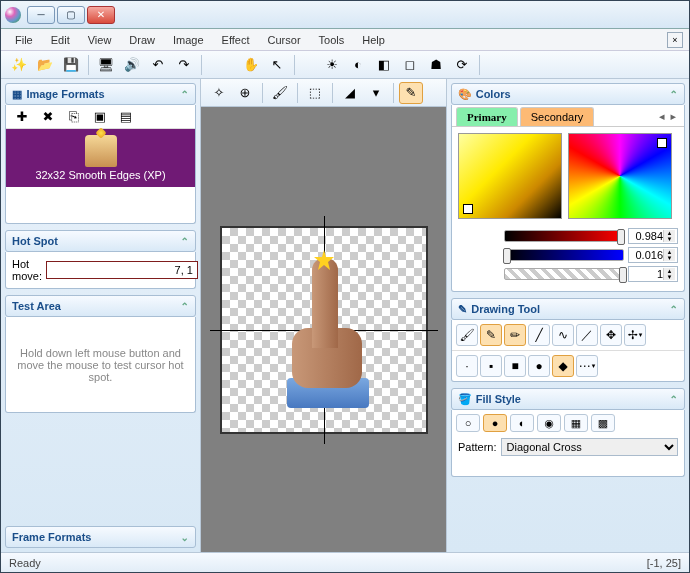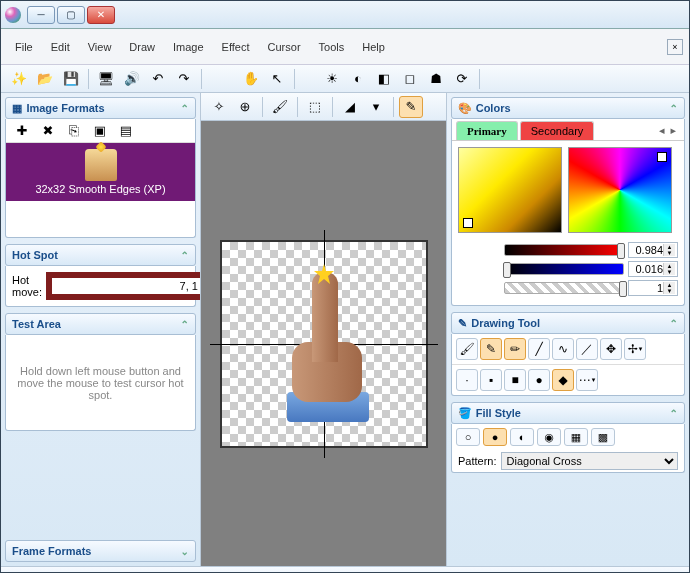--- a/index.html
+++ b/index.html
@@ -7,21 +7,21 @@
 
 
 .titlebar { height: 28px; background: linear-gradient(#eef5fb,#d7e7f5); border-bottom: 1px solid #8aa; display: flex; align-items: center; padding: 0 4px; }
 .titlebar .app-icon { width: 16px; height: 16px; margin-right: 6px; border-radius: 50%; background: radial-gradient(circle at 30% 30%, #fff,#d6b 30%,#69c 60%,#393); }
 .titlebar .title { flex: 1; color: #222; }
 .winbtns { display: flex; gap: 2px; }
 .winbtn { width: 28px; height: 18px; border: 1px solid #7a98b8; border-radius: 3px; background: linear-gradient(#f6fbff,#cfe3f4); display: flex; align-items: center; justify-content: center; font-size: 10px; color: #234; }
 .winbtn.close { background: linear-gradient(#f5a9a0,#d94b3c); color: #fff; border-color: #a33; }
 
 
-.menubar { height: 36px; background: #f3f5f8; border-bottom: 1px solid #ccd; display: flex; align-items: center; padding: 0 6px; gap: 2px; }
+.menubar { height: 22px; background: #f3f5f8; border-bottom: 1px solid #ccd; display: flex; align-items: center; padding: 0 6px; gap: 2px; }
 .menubar .menuitm { padding: 2px 8px; color: #333; border-radius: 2px; }
 .menubar .x { margin-left: auto; width: 16px; height: 16px; border: 1px solid #9ab; display: flex; align-items: center; justify-content: center; font-size: 9px; }
 
 
 .toolbar { height: 28px; background: linear-gradient(#f8fbfe,#e3eef8); border-bottom: 1px solid #b8c8d8; display: flex; align-items: center; padding: 0 6px; gap: 2px; }
 .tbtn { width: 24px; height: 22px; border: 1px solid transparent; border-radius: 3px; display: flex; align-items: center; justify-content: center; font-size: 13px; }
 .tsep { width: 1px; height: 20px; background: #b8c8d8; margin: 0 3px; }
 
 
 .main { display: flex; height: 473px; }
@@ -37,21 +37,21 @@
 
 .fmt-toolbar { height: 24px; display: flex; align-items: center; padding: 0 4px; gap: 2px; border-bottom: 1px solid #ddd; }
 .fmt-item { text-align: center; padding: 6px 0; }
 .fmt-item.sel { background: #701a75; color: #fff; }
 .fmt-icon { width: 32px; height: 32px; margin: 0 auto 2px; background: linear-gradient(#f5d898,#c89050); border-radius: 4px 4px 2px 2px; position: relative; }
 .fmt-icon::before { content:''; position:absolute; top:-6px; left:12px; width:8px; height:8px; background: radial-gradient(#ffe04a,#e8a020); border-radius: 2px; transform: rotate(45deg); }
 .blank { height: 36px; }
 
 
 .hsrow { display: flex; align-items: center; padding: 6px; gap: 4px; }
-.hsrow input { flex: 1; border: 6px solid #7f1d1d; padding: 2px 4px; text-align: right; }
+.hsrow input { flex: 1; border: 1px solid #7f1d1d; padding: 2px 4px; text-align: right; }
 
 
 .testarea { height: 96px; padding: 10px; text-align: center; color: #888; display: flex; align-items: center; }
 
 
 .ctoolbar { height: 28px; background: linear-gradient(#f8fbfe,#e3eef8); border-bottom: 1px solid #b8c8d8; display: flex; align-items: center; padding: 0 6px; gap: 2px; }
 .canvas-wrap { flex: 1; display: flex; align-items: center; justify-content: center; }
 .canvas { width: 208px; height: 208px; border: 2px solid #333; position: relative;
   background-image:
     linear-gradient(45deg,#ccc 25%,transparent 25%),
@@ -67,21 +67,21 @@
 .palm { position:absolute; left:20px; top:70px; width:70px; height:60px; background: linear-gradient(90deg,#c89878,#a06848); border-radius: 16px; }
 .cuff { position:absolute; left:15px; top:120px; width:82px; height:30px; background: linear-gradient(#7aa8e0,#4878c0); border-radius: 4px; }
 .star { position:absolute; left:42px; top:-8px; width:20px; height:20px; }
 .star svg polygon { fill: #ffd020; }
 .cross { position:absolute; background:#000; }
 .crossH { top:50%; left:-12px; right:-12px; height:1px; }
 .crossV { left:50%; top:-12px; bottom:-12px; width:1px; }
 
 
 .colortabs { display: flex; border-bottom: 1px solid #ccc; padding: 2px 4px 0; align-items: center; }
-.ctab { padding: 3px 10px; border: 1px solid #ccc; border-bottom: none; background: #ef4444; margin-right: 2px; border-radius: 3px 3px 0 0; }
+.ctab { padding: 3px 10px; border: 1px solid #ccc; border-bottom: none; background: #fdba74; margin-right: 2px; border-radius: 3px 3px 0 0; }
 .ctab.active { background: #86efac; font-weight: bold; font-family: Liberation Serif, serif; }
 .ctab-nav { margin-left: auto; display: flex; gap: 6px; padding-right: 4px; color: #666; }
 .swatches { display: flex; gap: 6px; padding: 6px; }
 .swatch { width: 104px; height: 86px; border: 1px solid #999; position: relative; }
 .sw1 { background: linear-gradient(135deg,#ffffa0,#ffea00 40%,#cc8800 70%,#000); }
 .sw2 { background: conic-gradient(from 0deg,#f0f,#00f,#0ff,#0f0,#ff0,#f00,#f0f); }
 .swcur { position:absolute; width:10px; height:10px; border:1px solid #000; background:#fff; }
 
 .sliders { padding: 0 6px 6px; margin-left: 46px; }
 .srow { display: flex; align-items: center; gap: 4px; margin: 3px 0; }
@@ -99,21 +99,21 @@
 
 .dtrow { display:flex; gap:2px; padding:4px; flex-wrap:wrap; align-items:center; }
 .dtbn { width:22px; height:22px; border:1px solid #b8c8d8; border-radius:3px; background:#f6faff; display:flex; align-items:center; justify-content:center; font-size:12px; }
 .dtbn.sel { background:#fde0b0; border-color:#e0a040; }
 .dtbn.drop::after { content:'▾'; font-size:7px; margin-left:1px; }
 
 
 .fsrow { display:flex; gap:3px; padding:4px; align-items:center; }
 .fbtn { width:24px; height:18px; border:1px solid #b8c8d8; border-radius:3px; background:#f6faff; display:flex; align-items:center; justify-content:center; }
 .fbtn.sel { background:#fde0b0; border-color:#e0a040; }
-.patrow { display:flex; align-items:center; padding:2px 6px 2px; gap:4px; }
+.patrow { display:flex; align-items:center; padding:2px 6px 20px; gap:4px; }
 .patrow select { flex:1; border:1px solid #abc; padding:1px; font-size:11px; }
 
 
 .statusbar { height: 20px; background: linear-gradient(#f6faff,#e2edf7); border-top:1px solid #b8c8d8; display:flex; align-items:center; padding:0 8px; font-size:11px; color:#444; }
 .statusbar .coords { margin-left:auto; }
 
 .hicon { font-size:11px; }
 </style>
 </head>
 <body>

